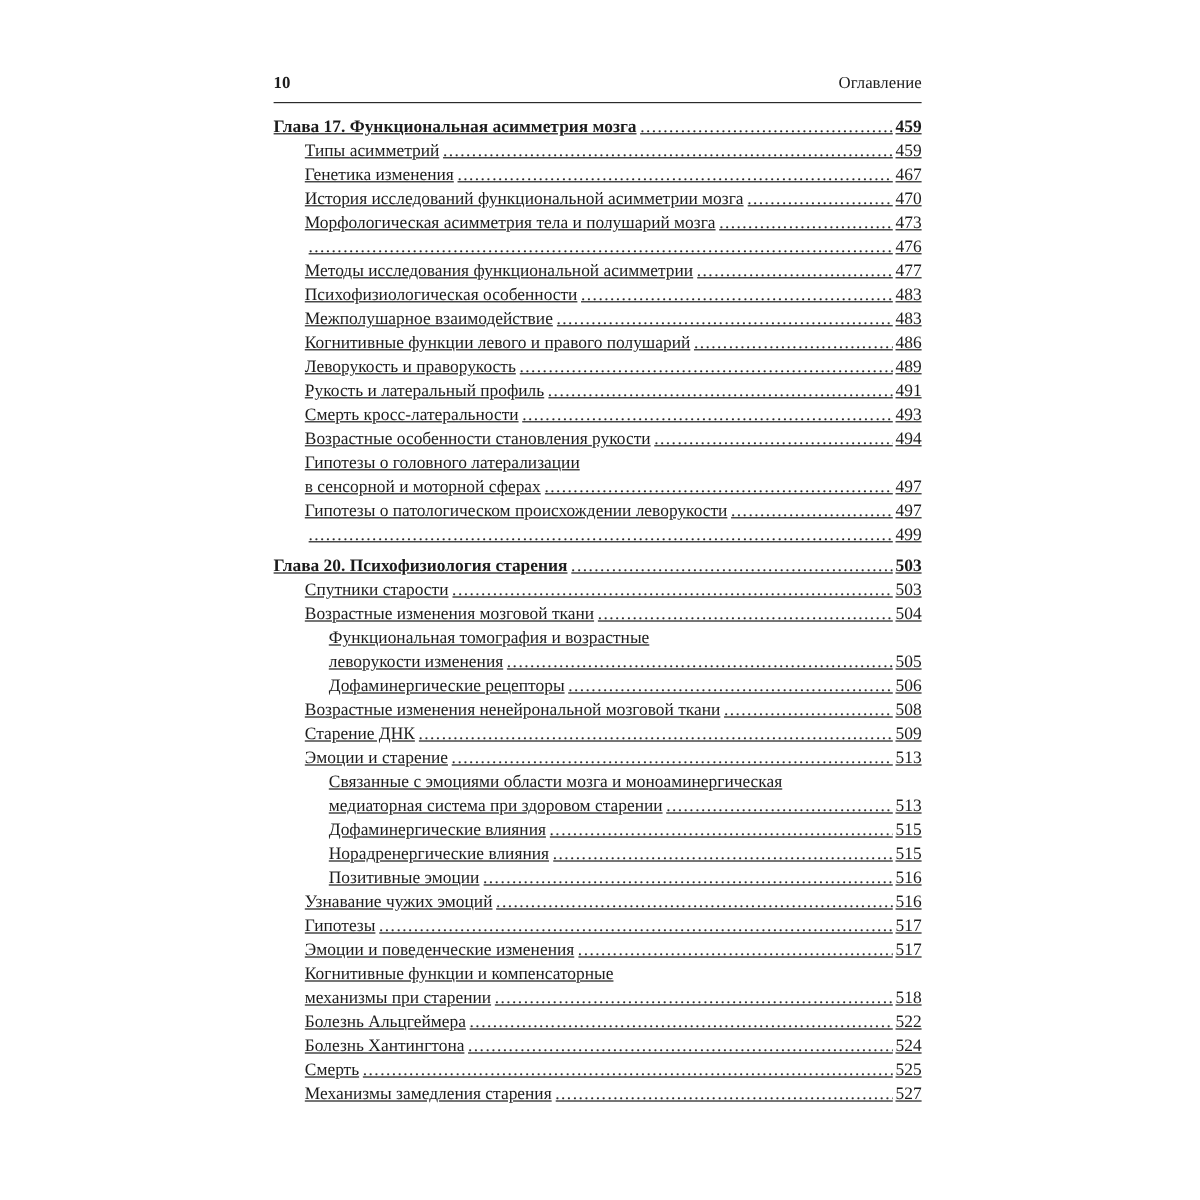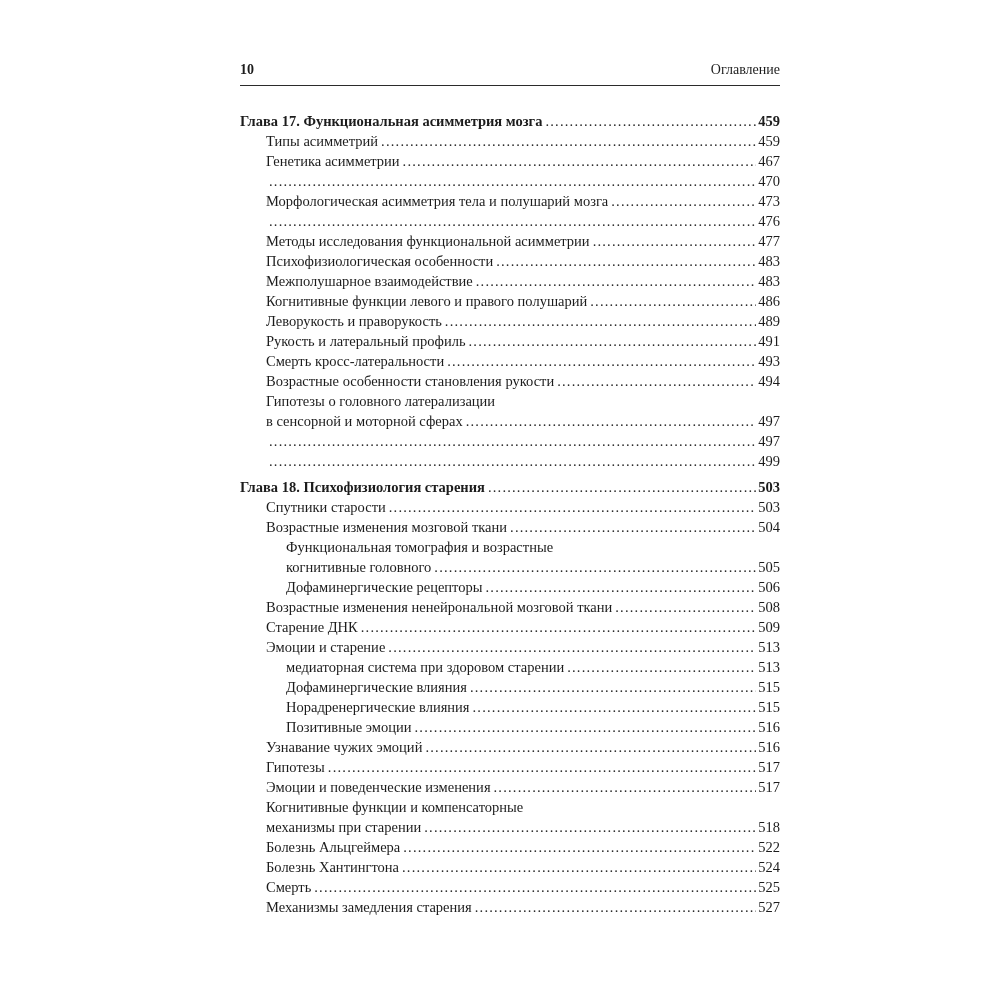--- a/index.html
+++ b/index.html
@@ -11,43 +11,44 @@
     position: relative;
     width: 1000px;
     height: 1000px;
     background: #ffffff;
     font-family: "Liberation Serif", "DejaVu Serif", serif;
     color: #1c1c1c;
     overflow: hidden;
   }
   .content {
     position: absolute;
-    left: 240px;
+    left: 228px;
     top: 62px;
     width: 540px;
   }
   .running-header {
     display: flex;
     justify-content: space-between;
     align-items: baseline;
     font-size: 14px;
     padding-bottom: 7px;
     border-bottom: 1.5px solid #2b2b2b;
   }
   .running-header .folio {
     font-weight: bold;
   }
   .running-header .rh-title {
     font-weight: normal;
     font-family: Liberation Serif, serif;
   }
   .toc {
-    margin-top: 25px;
+    margin-top: 10px;
     font-size: 14.5px;
     line-height: 20px;
+    text-decoration: underline;
   }
   .entry.level-1 { padding-left: 26px; }
   .entry.level-2 { padding-left: 46px; }
   .entry.bold { font-weight: bold; }
   .entry.bold:not(:first-child) { margin-top: 6px; }
   .row {
     display: flex;
     align-items: baseline;
   }
   .t {
@@ -90,27 +91,28 @@
         </div>
         <div class="entry level-1">
           <div class="row">
             <span class="t">Типы асимметрий</span>
             <span class="dots">............................................................................................................................................................................................................................................................................................................</span>
             <span class="pg">459</span>
           </div>
         </div>
         <div class="entry level-1">
           <div class="row">
-            <span class="t">Генетика асимметрии</span>
+            <span class="t">Генетика изменения</span>
             <span class="dots">............................................................................................................................................................................................................................................................................................................</span>
             <span class="pg">467</span>
           </div>
         </div>
         <div class="entry level-1">
           <div class="row">
+            <span class="t">История исследований функциональной асимметрии мозга</span>
             <span class="dots">............................................................................................................................................................................................................................................................................................................</span>
             <span class="pg">470</span>
           </div>
         </div>
         <div class="entry level-1">
           <div class="row">
             <span class="t">Морфологическая асимметрия тела и полушарий мозга</span>
             <span class="dots">............................................................................................................................................................................................................................................................................................................</span>
             <span class="pg">473</span>
           </div>
@@ -182,33 +184,34 @@
             <span class="t">Гипотезы о головного латерализации</span>
           </div>
           <div class="row">
             <span class="t">в сенсорной и моторной сферах</span>
             <span class="dots">............................................................................................................................................................................................................................................................................................................</span>
             <span class="pg">497</span>
           </div>
         </div>
         <div class="entry level-1">
           <div class="row">
+            <span class="t">Гипотезы о патологическом происхождении леворукости</span>
             <span class="dots">............................................................................................................................................................................................................................................................................................................</span>
             <span class="pg">497</span>
           </div>
         </div>
         <div class="entry level-1">
           <div class="row">
             <span class="dots">............................................................................................................................................................................................................................................................................................................</span>
             <span class="pg">499</span>
           </div>
         </div>
         <div class="entry level-0 bold">
           <div class="row">
-            <span class="t">Глава 18. Психофизиология старения</span>
+            <span class="t">Глава 20. Психофизиология старения</span>
             <span class="dots">............................................................................................................................................................................................................................................................................................................</span>
             <span class="pg">503</span>
           </div>
         </div>
         <div class="entry level-1">
           <div class="row">
             <span class="t">Спутники старости</span>
             <span class="dots">............................................................................................................................................................................................................................................................................................................</span>
             <span class="pg">503</span>
           </div>
@@ -218,21 +221,21 @@
             <span class="t">Возрастные изменения мозговой ткани</span>
             <span class="dots">............................................................................................................................................................................................................................................................................................................</span>
             <span class="pg">504</span>
           </div>
         </div>
         <div class="entry level-2">
           <div class="row">
             <span class="t">Функциональная томография и возрастные</span>
           </div>
           <div class="row">
-            <span class="t">когнитивные головного</span>
+            <span class="t">леворукости изменения</span>
             <span class="dots">............................................................................................................................................................................................................................................................................................................</span>
             <span class="pg">505</span>
           </div>
         </div>
         <div class="entry level-2">
           <div class="row">
             <span class="t">Дофаминергические рецепторы</span>
             <span class="dots">............................................................................................................................................................................................................................................................................................................</span>
             <span class="pg">506</span>
           </div>
@@ -252,20 +255,23 @@
           </div>
         </div>
         <div class="entry level-1">
           <div class="row">
             <span class="t">Эмоции и старение</span>
             <span class="dots">............................................................................................................................................................................................................................................................................................................</span>
             <span class="pg">513</span>
           </div>
         </div>
         <div class="entry level-2">
+          <div class="row">
+            <span class="t">Связанные с эмоциями области мозга и моноаминергическая</span>
+          </div>
           <div class="row">
             <span class="t">медиаторная система при здоровом старении</span>
             <span class="dots">............................................................................................................................................................................................................................................................................................................</span>
             <span class="pg">513</span>
           </div>
         </div>
         <div class="entry level-2">
           <div class="row">
             <span class="t">Дофаминергические влияния</span>
             <span class="dots">............................................................................................................................................................................................................................................................................................................</span>

